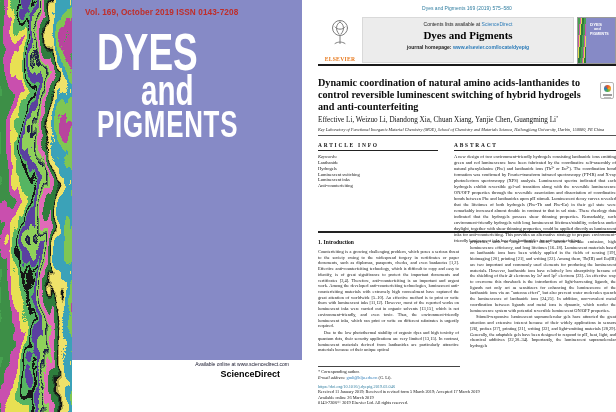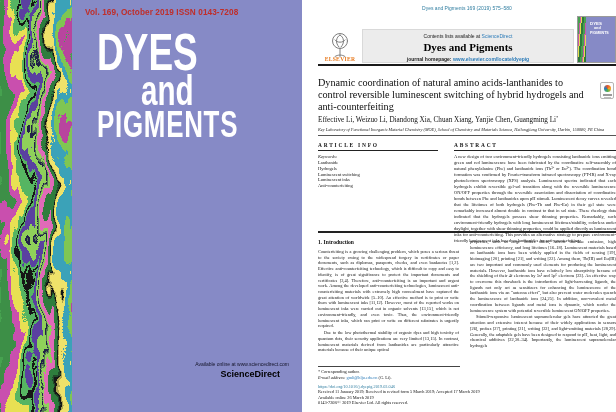--- a/index.html
+++ b/index.html
@@ -1,38 +1,38 @@
 <!DOCTYPE html>
 <html><head>
 <meta charset="utf-8">
 <style>
   html,body{margin:0;padding:0;background:#ffffff;}
   .stage{position:relative;width:616px;height:412px;background:#fff;overflow:hidden;
          font-family:"Liberation Serif",serif;color:#111;}
 
   
-  .cover{position:absolute;left:0;top:0;width:302px;height:412px;background:#868ac6;}
+  .cover{position:absolute;left:0;top:0;width:302px;height:360px;background:#868ac6;}
   .cover-strip{position:absolute;left:0;top:0;width:72px;height:412px;display:block;}
   .issue-line{position:absolute;left:85px;top:8px;font-family:"Liberation Sans",sans-serif;
               font-weight:bold;font-size:8.2px;color:#bf2e2a;letter-spacing:.1px;white-space:nowrap;}
   .cv-t{position:absolute;color:#fff;font-family:"Liberation Sans",sans-serif;font-weight:bold;
         line-height:1;transform-origin:0 0;white-space:nowrap;}
   .cv-t1{left:97px;top:26px;font-size:50px;transform:scale(.74,1.04);}
   .cv-t2{left:141px;top:70px;font-size:40px;transform:scale(.74,1.04);}
   .cv-t3{left:97px;top:106px;font-size:35px;letter-spacing:1px;transform:scale(.74,1.04);}
   .cv-avail{position:absolute;right:13px;top:361px;font-family:"Liberation Sans",sans-serif;
             font-size:5px;color:#15152a;}
   .cv-sd{position:absolute;right:22px;top:369px;font-family:"Liberation Sans",sans-serif;
          font-size:9px;font-weight:bold;color:#000;}
 
   
   .page{position:absolute;left:318px;top:0;width:298px;height:412px;}
   .citation{position:absolute;top:5px;left:0;width:100%;text-align:center;font-size:5px;
             color:#2f7da0;font-family:"Liberation Sans",sans-serif;}
-  .banner{position:absolute;top:17px;left:0;width:100%;height:46px;display:flex;align-items:flex-end;}
+  .banner{position:absolute;top:17px;left:0;width:100%;height:46px;display:flex;}
   .elsv{width:44px;position:relative;}
   .elsv svg{display:block;margin:1px auto 0 auto;}
   .elsv-word{position:absolute;bottom:1px;left:0;width:100%;text-align:center;
              font-family:"Liberation Serif",serif;font-weight:bold;font-size:5.6px;
              color:#e87a1e;letter-spacing:.3px;}
   .bctr{flex:1;background:#ececec;border:.5px solid #d9d9d9;text-align:center;padding-top:3px;
         font-family:"Liberation Sans",sans-serif;}
   .b1{font-size:5px;color:#222;}
   .b2{font-size:11px;font-weight:bold;font-family:"Liberation Serif",serif;margin-top:2px;color:#000;}
   .b3{font-size:5px;margin-top:3px;color:#222;font-weight:bold;}
@@ -40,21 +40,21 @@
   .thumb-wrap{width:42px;display:flex;justify-content:flex-end;}
   .thumb{width:37px;height:45px;background:#868ac6;position:relative;border:.5px solid #9a9a9a;}
   .thumb-strip{position:absolute;left:0;top:0;width:8px;height:100%;
      background:repeating-linear-gradient(95deg,#48a050 0 2px,#c857a8 2px 3px,#e3dd52 3px 4px,#2e7a3a 4px 6px);}
   .th-t{position:absolute;color:#fff;font-family:"Liberation Sans",sans-serif;font-weight:bold;line-height:1;}
   .th-t1{left:12px;top:5px;font-size:4.4px;}
   .th-t2{left:16px;top:10px;font-size:3.8px;}
   .th-t3{left:12px;top:15px;font-size:3.6px;}
   .hdr-rule{position:absolute;top:64px;left:0;width:100%;height:2px;background:#1a1a1a;}
 
-  .title{position:absolute;top:77px;left:0;width:274px;font-size:10.2px;font-weight:400;
+  .title{position:absolute;top:77px;left:0;width:274px;font-size:10.2px;font-weight:700;
          line-height:1.16;color:#0d0d0d;}
   .badge{position:absolute;top:82px;right:2px;width:14px;height:17px;background:#fdfdfd;
          border:.6px solid #b5b5b5;border-radius:2px;text-align:center;padding-top:2px;box-sizing:border-box;}
   .badge-dot{width:7px;height:7px;border-radius:50%;margin:0 auto;
              background:conic-gradient(#e4572e,#f5a623,#4caf50,#2b7bb8,#e4572e);}
   .badge-bar{width:9px;height:1.6px;background:#9a9a9a;margin:2px auto 0 auto;}
   .badge-bar2{width:7px;height:1.2px;background:#bdbdbd;margin:1px auto 0 auto;}
 
   .authors{position:absolute;top:115px;left:0;font-size:7.2px;color:#111;}
   .authors sup{font-size:4.5px;}

